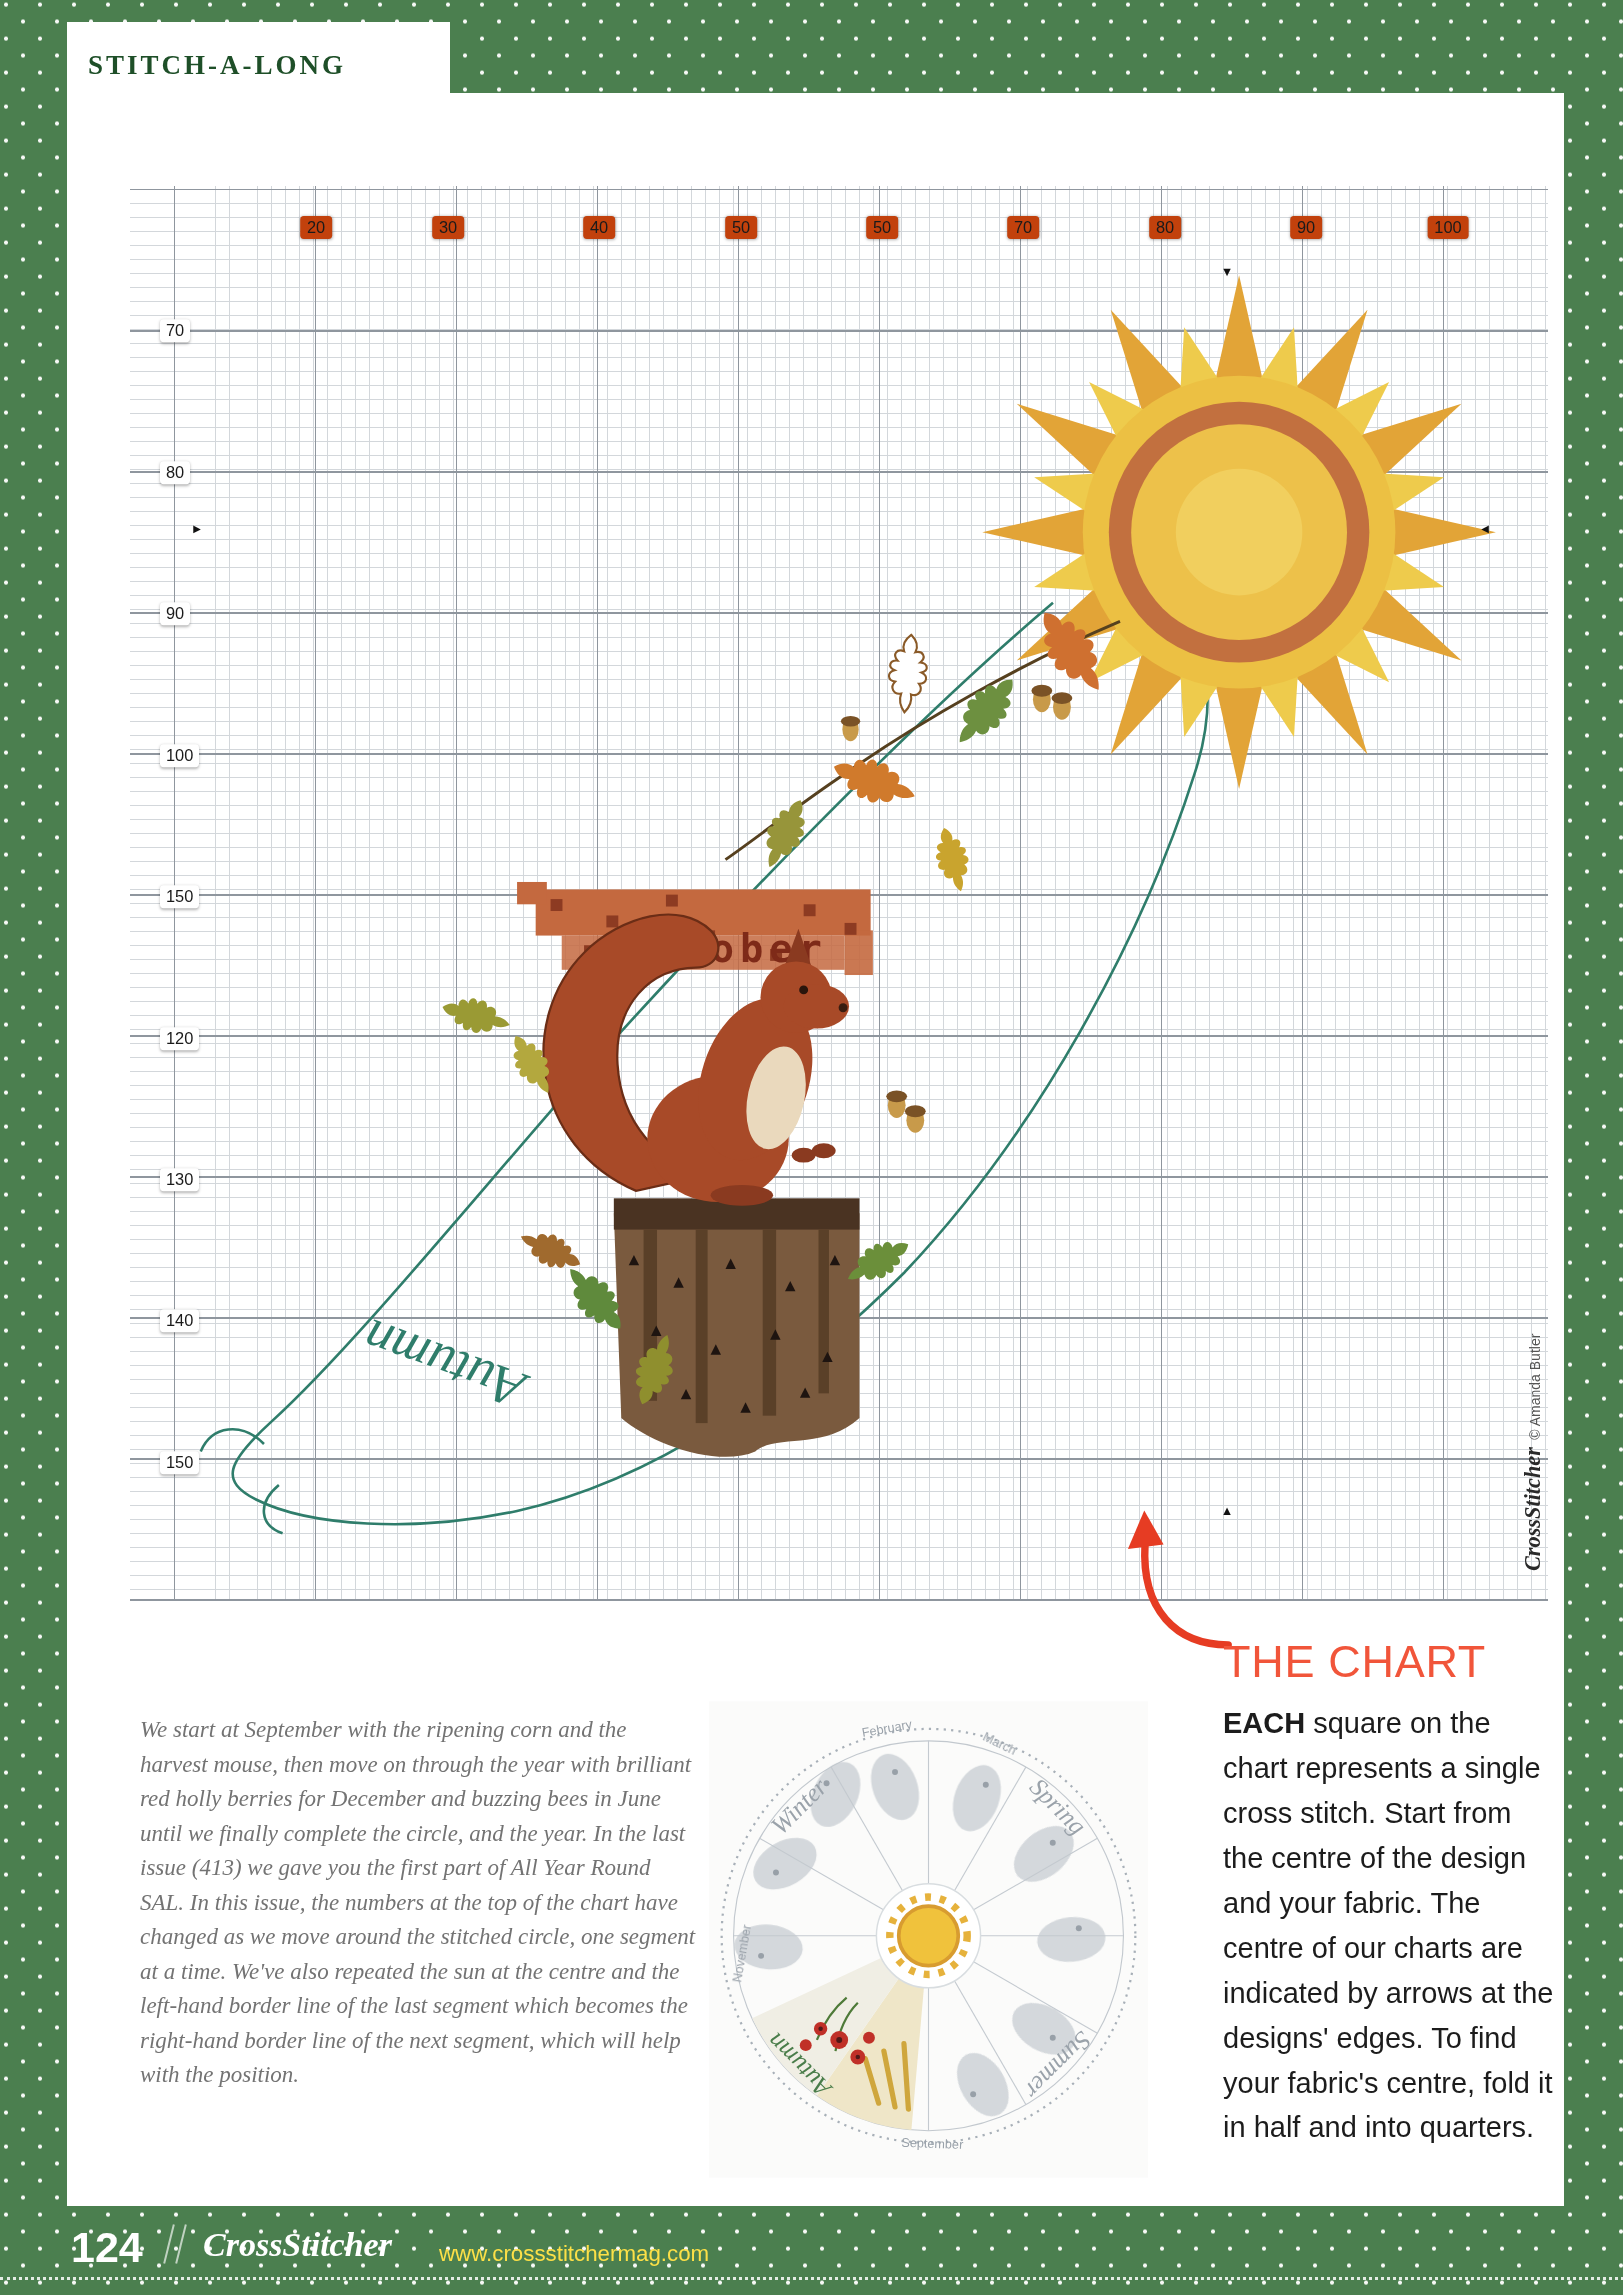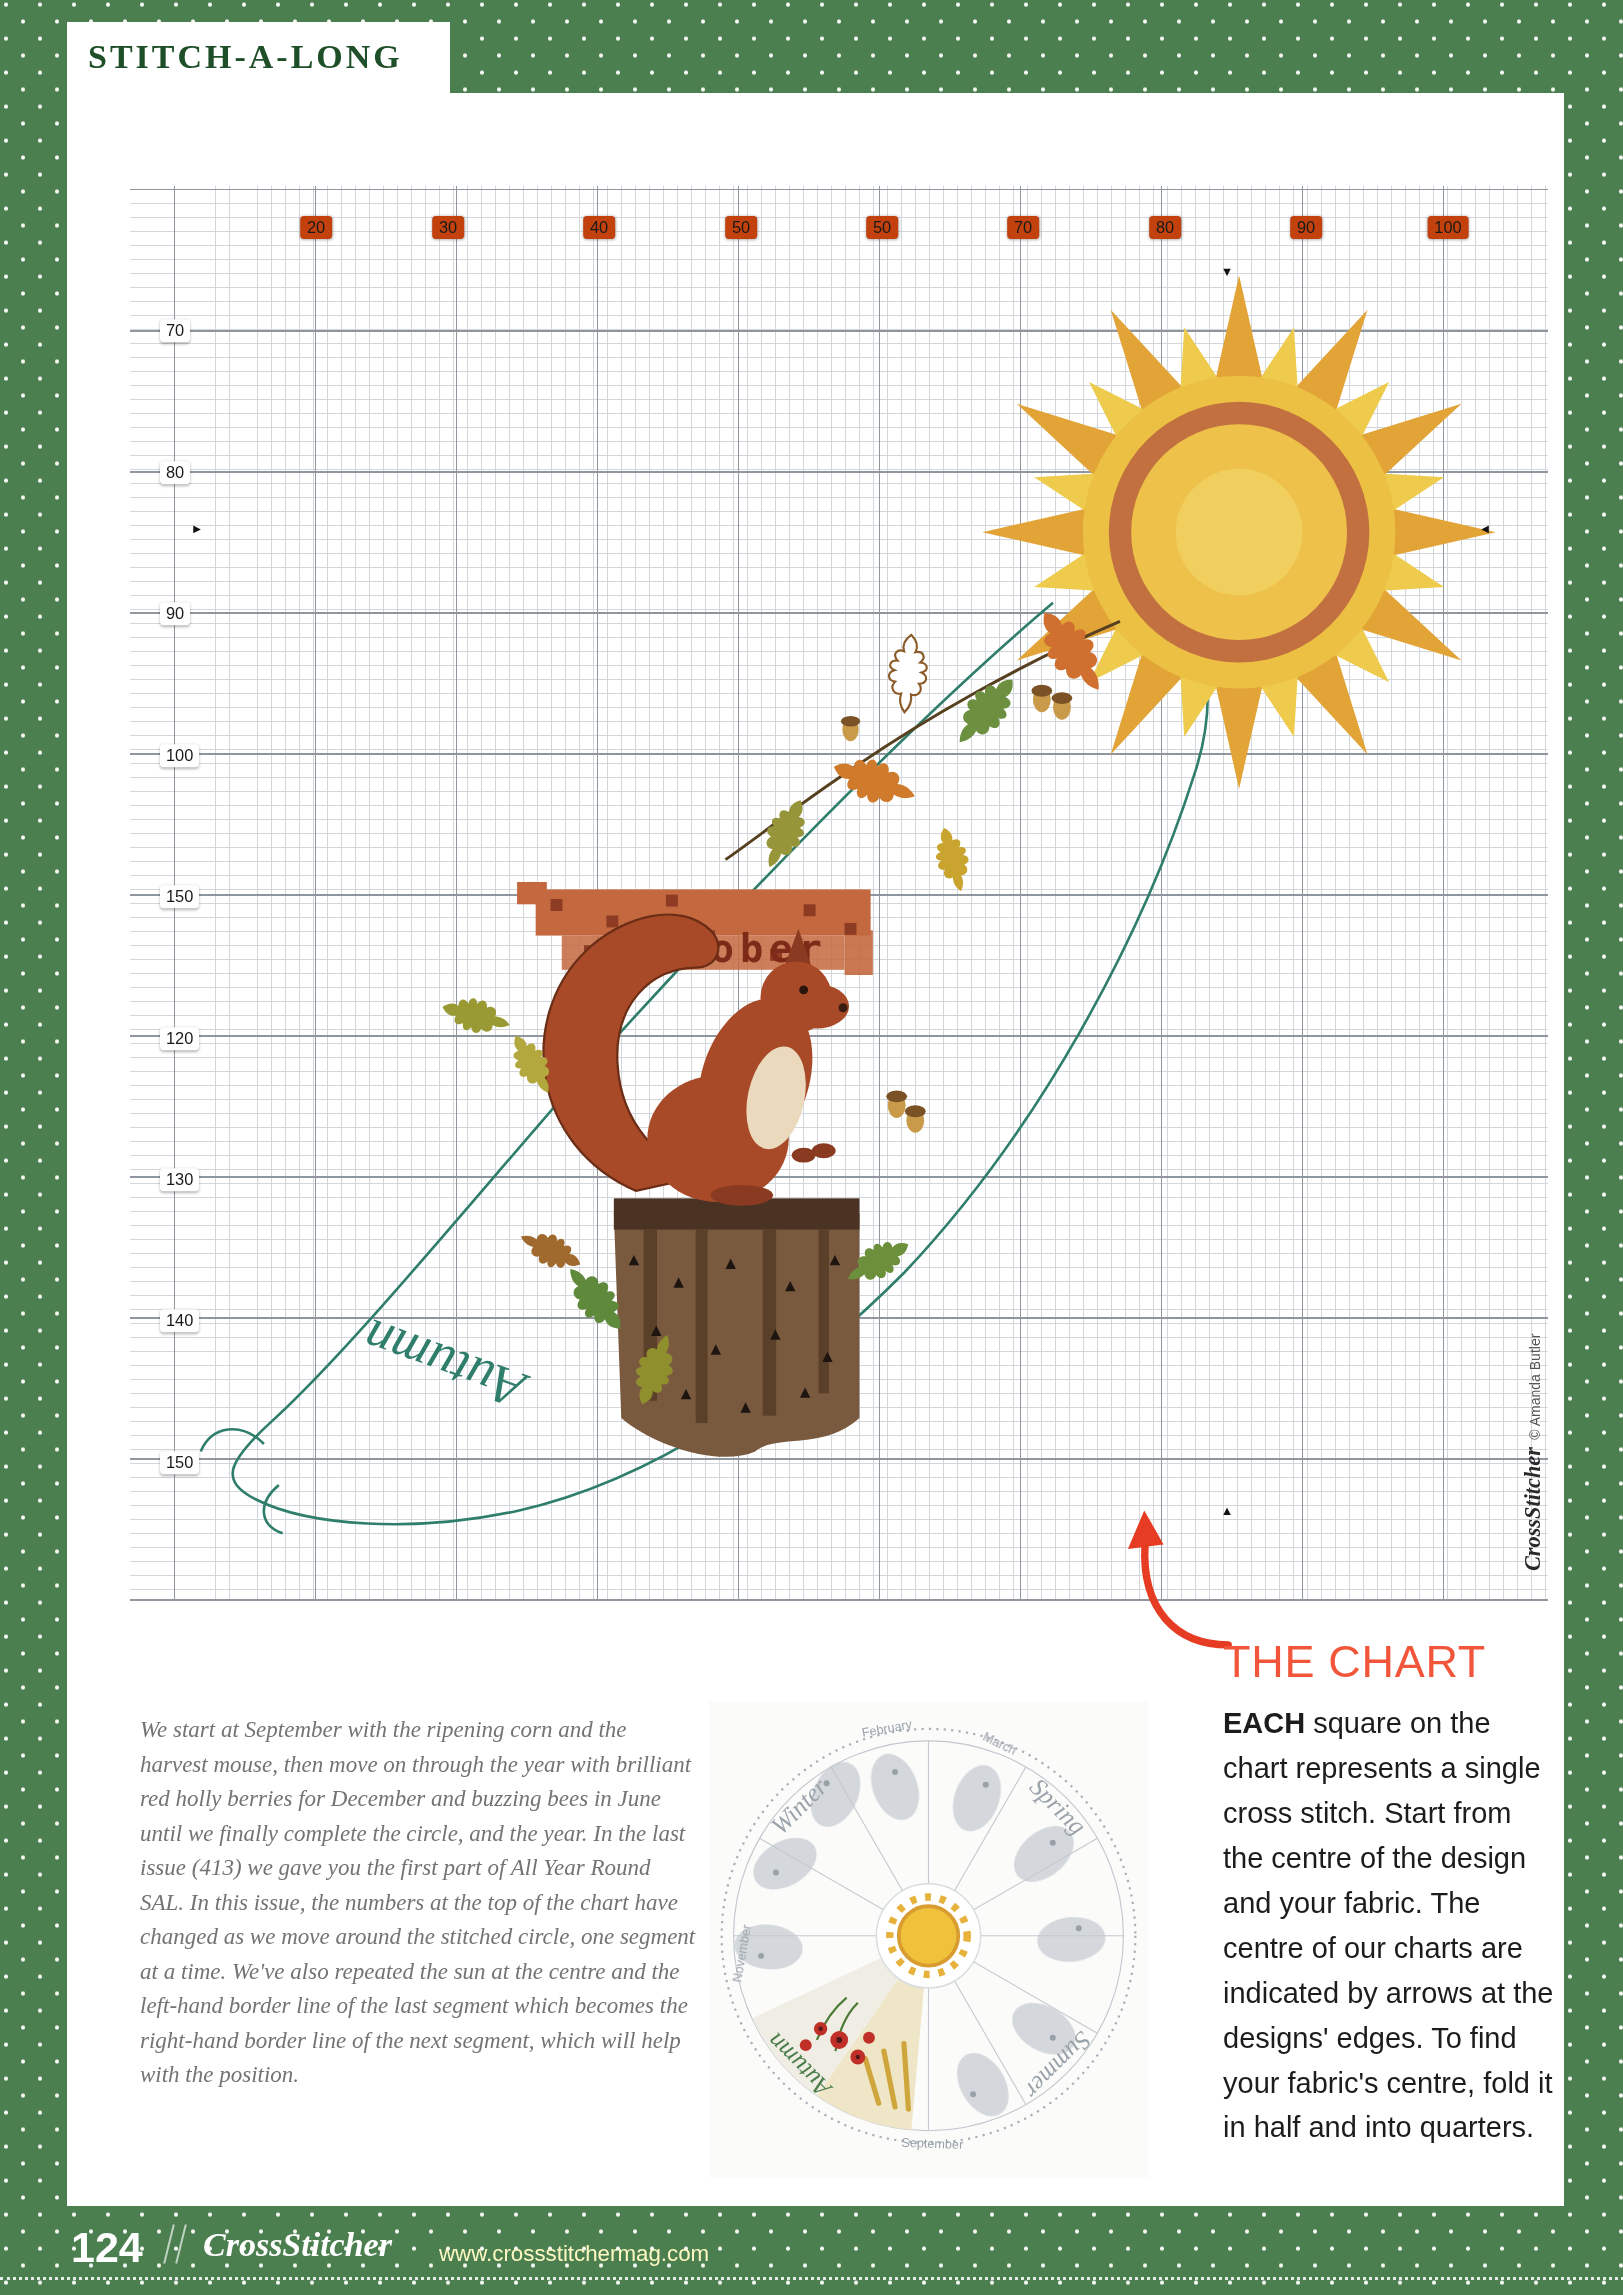--- a/index.html
+++ b/index.html
@@ -12,23 +12,23 @@
       radial-gradient(circle, rgba(255,255,255,.95) 1.6px, transparent 2.4px),
       radial-gradient(circle, rgba(255,255,255,.95) 1.6px, transparent 2.4px);
     background-size:34px 34px, 34px 34px;
     background-position:6px 4.5px, 23px 21.6px;
   }
   .header-tab{
     position:absolute; left:67px; top:22.3px; width:383px; height:71px;
     background:#ffffff; z-index:3;
   }
   .section-label{
-    position:absolute; left:21px; top:16px;
+    position:absolute; left:21px; top:28px;
     font-family:"Liberation Serif", serif;
-    font-size:34px; font-weight:600; letter-spacing:3px;
+    font-size:27px; font-weight:600; letter-spacing:3px;
     color:#1e4f28;
   }
   .card{
     position:absolute; left:67px; top:93px; width:1497px; height:2113px;
     background:#ffffff; z-index:2;
   }
   
   .chart{ position:absolute; left:63px; top:93px; width:1418px; height:1415px; }
   .grid{
     position:absolute; inset:0; background-color:#fff;
@@ -77,21 +77,21 @@
     font-size:29px; line-height:1.55; color:#1c1c1c;
   }
   .sidebar-body .lead{ font-weight:bold; }
   .arrow-svg{ position:absolute; left:1031px; top:1407px; }
   
   .footer{ position:absolute; left:0; top:2217px; width:1624px; height:60px; z-index:3; }
   .page-number{ position:absolute; left:71px; top:6px; font-size:43px; font-weight:bold; color:#fff; }
   .footer-divider{ position:absolute; top:7.4px; width:2.2px; height:40px; background:rgba(255,255,255,.65); transform:rotate(14deg); }
   .fd1{ left:168px; } .fd2{ left:180px; }
   .footer-logo{ position:absolute; left:203px; top:9px; font-family:"Liberation Serif", serif; font-style:italic; font-weight:bold; font-size:34px; color:#fff; }
-  .footer-url{ position:absolute; left:439px; top:24px; font-size:22.3px; color:#fef9c3; }
+  .footer-url{ position:absolute; left:439px; top:24px; font-size:22.3px; color:#fde047; }
   .bottom-dots{ position:absolute; left:0; top:2277px; width:1624px; border-top:3px dotted rgba(255,255,255,.85); z-index:3; }
 </style>
 </head>
 <body>
 
 <div class="header-tab">
   <div class="section-label">STITCH-A-LONG</div>
 </div>
 
 <div class="card">

